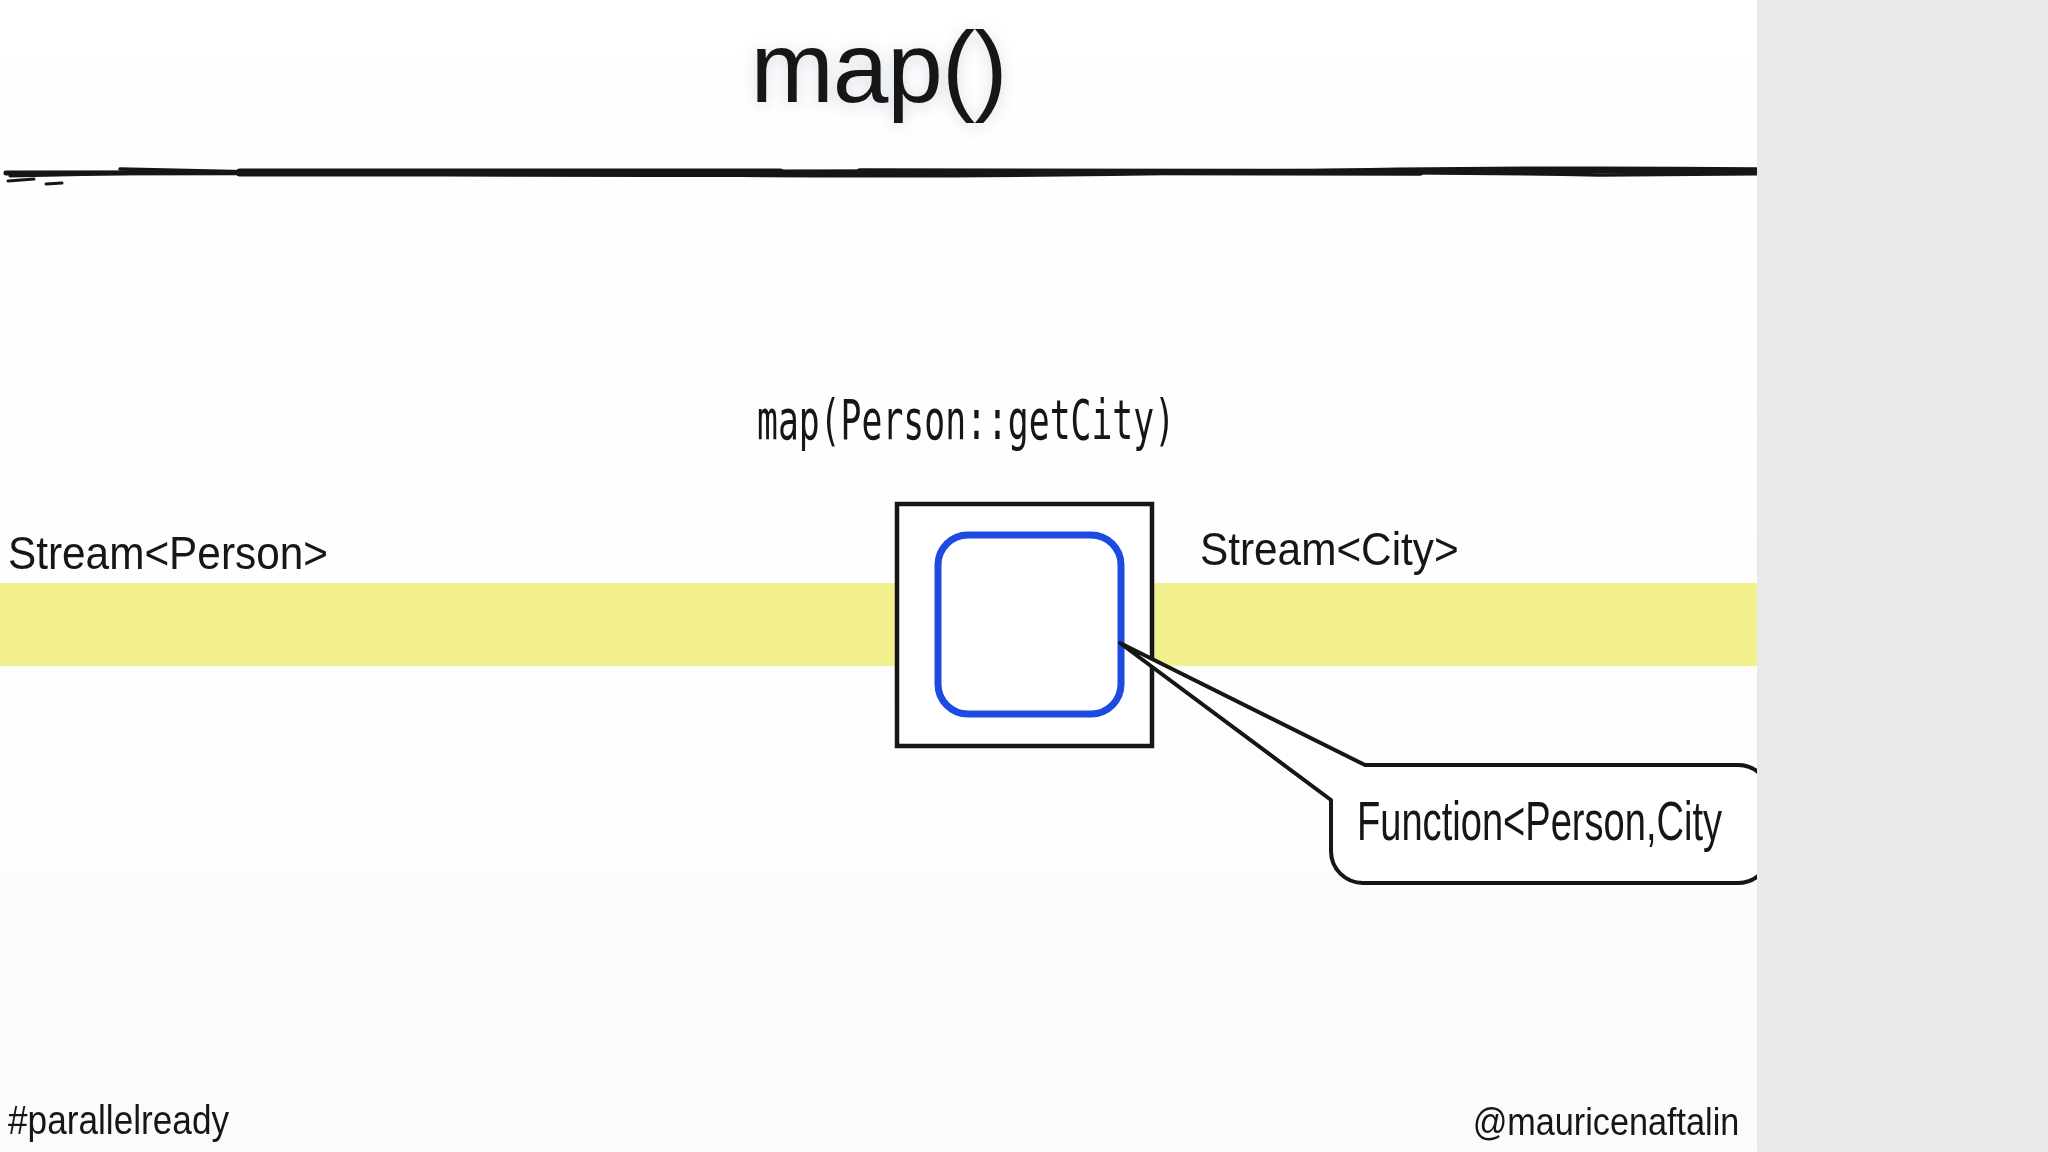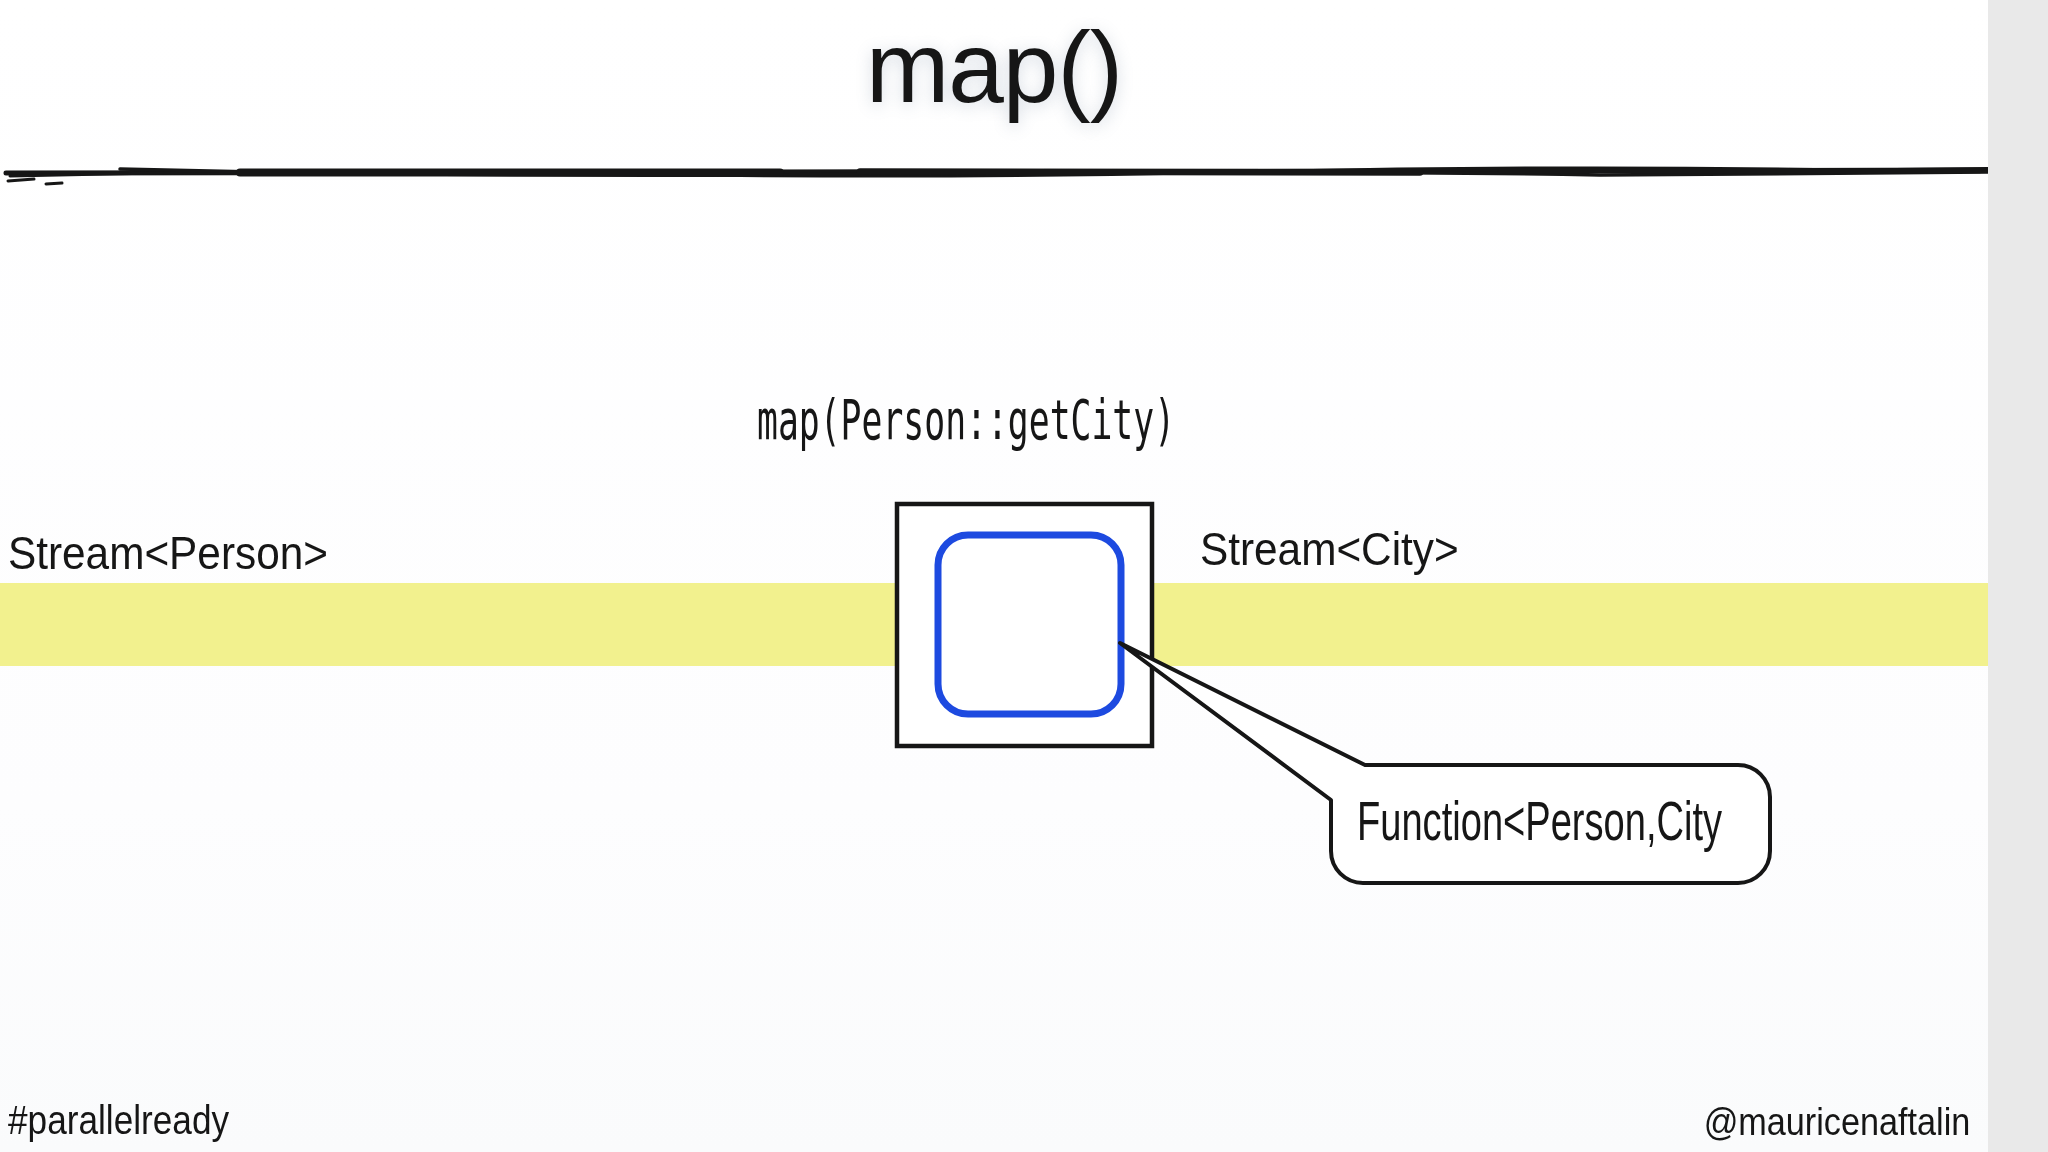--- a/index.html
+++ b/index.html
@@ -1,22 +1,23 @@
 <!DOCTYPE html>
 <html><head>
 <meta charset="utf-8">
 <style>
   html,body{margin:0;padding:0;background:#e9e9e9;}
   #slide{
     position:relative;
-    width:1988px;height:1152px;
+    width:1713px;height:1152px;
     overflow:hidden;
     background:linear-gradient(180deg,#ffffff 0%,#fdfdfe 70%,#fafbfc 100%);
     font-family:"Liberation Sans", sans-serif;
     color:#161616;
+    padding-left:44px;
   }
   .abs{position:absolute;}
   #title{
     top:12px;left:0;right:0;
     text-align:center;
     font-size:100px;line-height:110px;
     font-weight:400;
     letter-spacing:-1px;
     text-shadow:0 3px 16px rgba(110,130,155,.30);
     white-space:pre;

